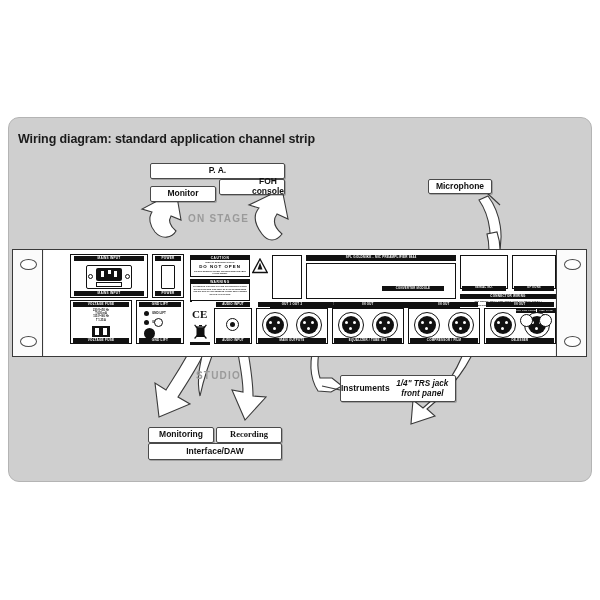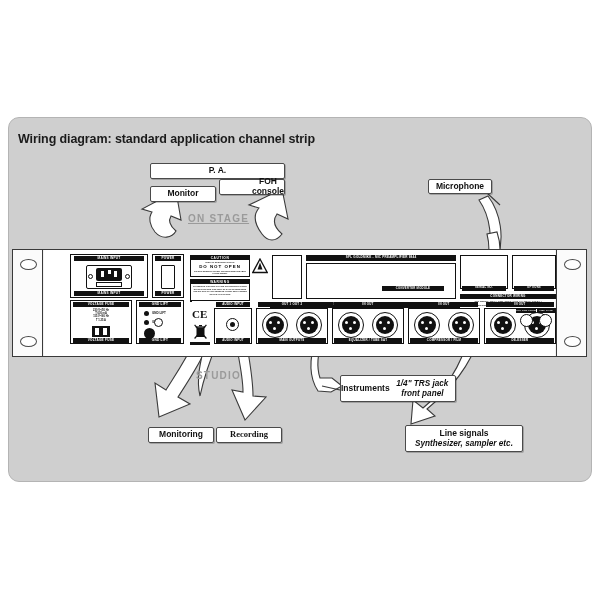--- a/index.html
+++ b/index.html
@@ -255,41 +255,38 @@
          C494,240 490,216 479,200 Z"></path>
 
     <path class="thin" d="M487,193 L500,205"></path>
 
     <path class="thin" d="M340,390 L322,386"></path>
 
     <path class="arw" d="M497,232 C503,250 500,266 488,280 L497,286 L476,300 L466,278 L478,278
          C488,266 491,250 487,234 Z"></path>
   </svg>
 
-  <div class="wm" style="left:188px; top:213px;text-decoration:underline;">ON STAGE</div>
+  <div class="wm" style="left:188px; top:213px;">ON STAGE</div>
   <div class="wm" style="left:196px; top:370px;">STUDIO</div>
 
   <div class="lbl" style="left:150px; top:163px; width:135px; height:16px;">P. A.</div>
   <div class="lbl" style="left:150px; top:186px; width:66px; height:16px;">Monitor</div>
   <div class="lbl" style="left:219px; top:179px; width:66px; height:16px;padding-left:32px;">FOH console</div>
 
   <div class="lbl" style="left:428px; top:179px; width:64px; height:15px;">Microphone</div>
 
   <div class="lbl" style="left:148px; top:427px; width:66px; height:16px;">Monitoring</div>
   <div class="lbl" style="left:216px; top:427px; width:66px; height:16px;font-family:Liberation Serif, serif;">Recording</div>
+  <div class="lbl" style="left:148px; top:443px; width:134px; height:17px;">Interface/DAW</div>
 
   <div class="lbl" style="left:340px; top:375px; width:116px; height:27px; flex-direction:row; ">
     <span class="stk">Instruments</span>
     <span class="it">1/4" TRS jack front panel</span>
   </div>
 
-  <div class="lbl" style="left:405px; top:425px; width:118px; height:27px; flex-direction:column; justify-content:center;">
-    <span class="stk">Line signals</span>
-    <span class="it">Synthesizer, sampler etc.</span>
-  </div>
 
   <div class="rack">
 
     <div class="ear">
       <div class="hole t"></div>
       <div class="hole b"></div>
     </div>
     <div class="ear right">
       <div class="hole t"></div>
       <div class="hole b"></div>

